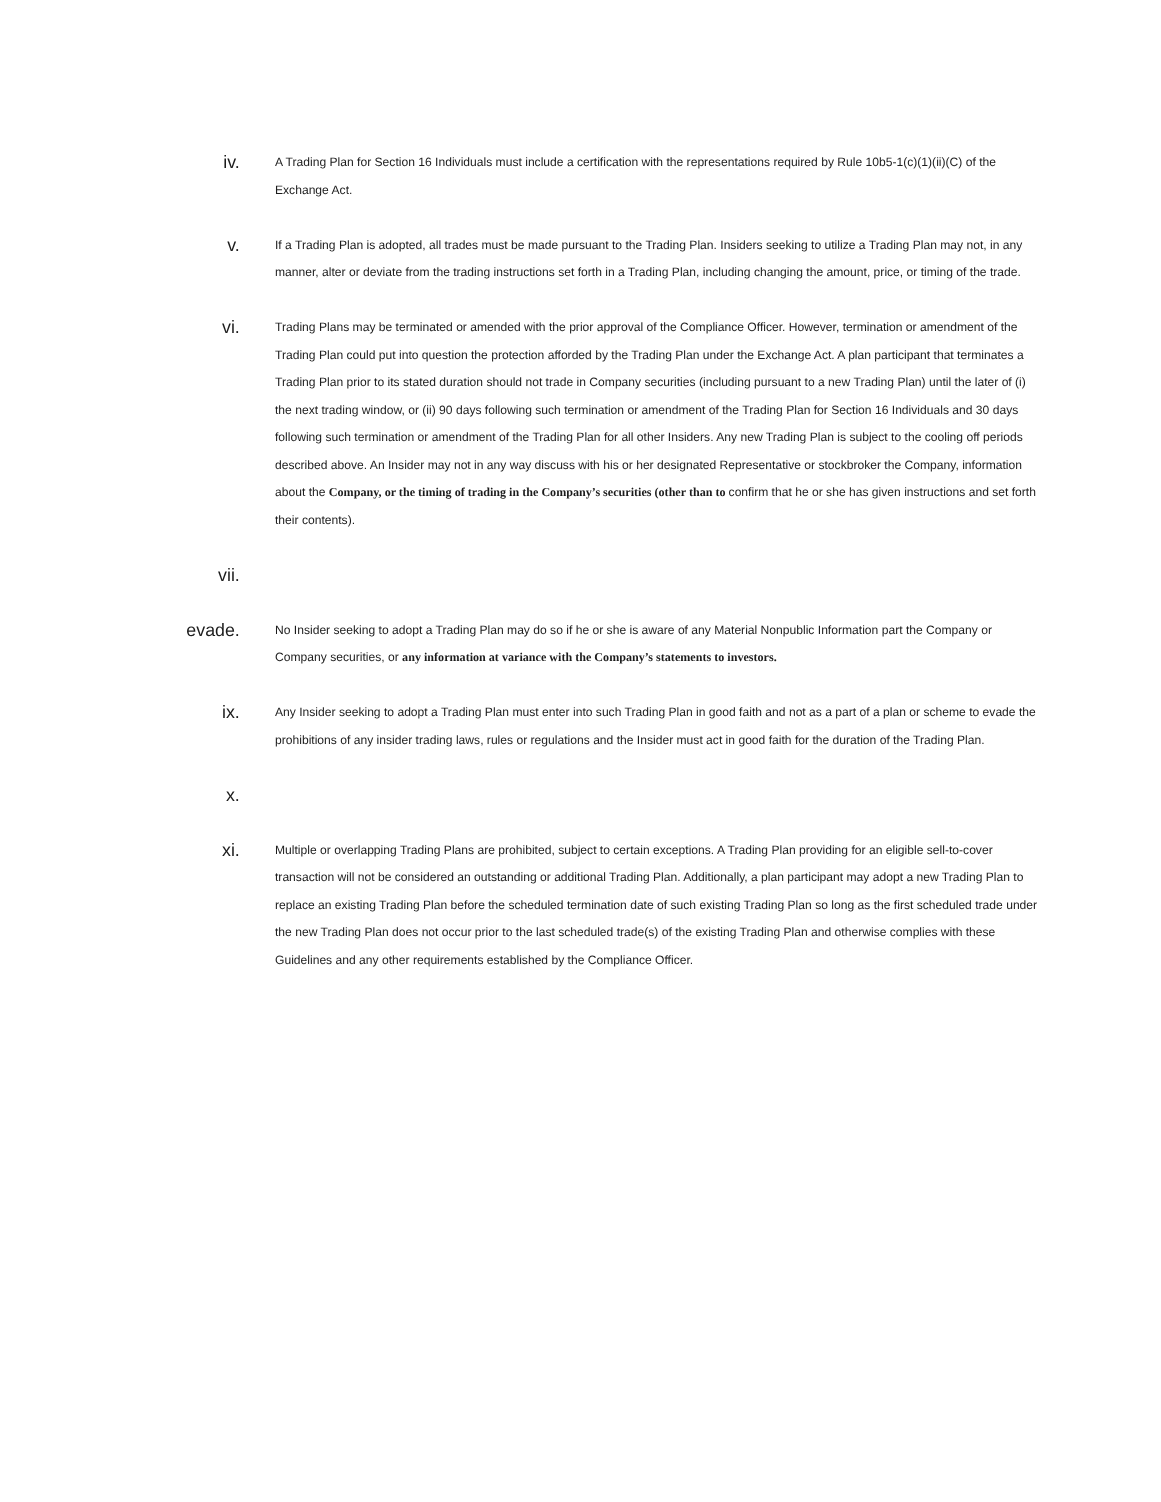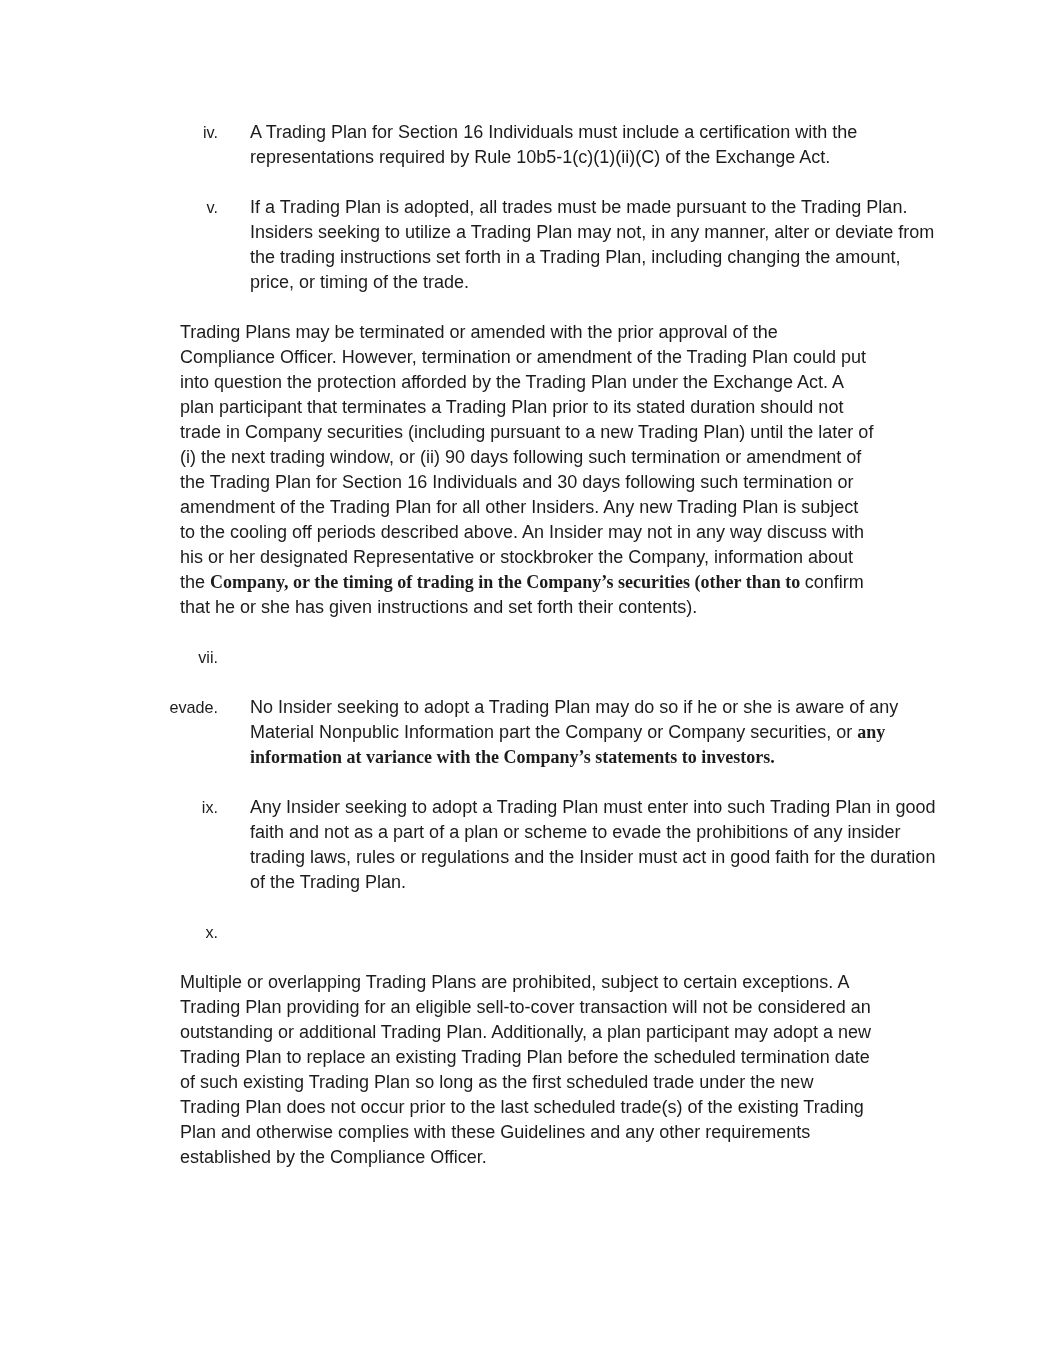--- a/index.html
+++ b/index.html
@@ -18,33 +18,34 @@
     background: #ffffff;
   }
   .content {
     position: absolute;
     top: 120px;
     left: 148px;
   }
   .item {
     display: flex;
     margin-bottom: 25px;
+    margin-top: 16px;
   }
   .marker {
     flex: 0 0 70px;
     width: 70px;
     text-align: right;
     font-size: 16.2px;
     line-height: 25px;
     font-family: "Liberation Sans", sans-serif;
   }
   .body {
     margin-left: 32px;
     width: 695px;
-    font-size: 18px;
+    font-size: 11px;
     line-height: 25px;
     text-align: left;
   }
   .sans { font-family: "Liberation Sans", sans-serif; }
   .serif { font-family: "Liberation Serif", serif; font-weight: bold; }
   .page-number {
     position: absolute;
     top: 1246px;
     left: 0;
     width: 1055px;
@@ -68,20 +69,21 @@
     </div>
 
     <div class="item">
       <span class="marker">v.</span>
       <div class="body">
         <span class="sans">If a Trading Plan is adopted, all trades must be made pursuant to the Trading Plan. Insiders seeking to utilize a Trading Plan may not, in any manner, alter or deviate from the trading instructions set forth in a Trading Plan, including changing the amount, price, or timing of the trade.</span>
       </div>
     </div>
 
     <div class="item">
+      <span class="marker">vi.</span>
       <div class="body">
         <span class="sans">Trading Plans may be terminated or amended with the prior approval of the Compliance Officer. However, termination or amendment of the Trading Plan could put into question the protection afforded by the Trading Plan under the Exchange Act. A plan participant that terminates a Trading Plan prior to its stated duration should not trade in Company securities (including pursuant to a new Trading Plan) until the later of (i) the next trading window, or (ii) 90 days following such termination or amendment of the Trading Plan for Section 16 Individuals and 30 days following such termination or amendment of the Trading Plan for all other Insiders. Any new Trading Plan is subject to the cooling off periods described above. An Insider may not in any way discuss with his or her designated Representative or stockbroker the Company, information about the </span><span class="serif">Company, or the timing of trading in the Company’s securities (other than to </span><span class="sans">confirm that he or she has given instructions and set forth their contents).</span>
       </div>
     </div>
 
     <div class="item">
       <span class="marker">vii.</span>
     </div>
 
     <div class="item">
@@ -96,20 +98,21 @@
       <div class="body">
         <span class="sans">Any Insider seeking to adopt a Trading Plan must enter into such Trading Plan in good faith and not as a part of a plan or scheme to evade the prohibitions of any insider trading laws, rules or regulations and the Insider must act in good faith for the duration of the Trading Plan.</span>
       </div>
     </div>
 
     <div class="item">
       <span class="marker">x.</span>
     </div>
 
     <div class="item">
+      <span class="marker">xi.</span>
       <div class="body">
         <span class="sans">Multiple or overlapping Trading Plans are prohibited, subject to certain exceptions. A Trading Plan providing for an eligible sell-to-cover transaction will not be considered an outstanding or additional Trading Plan. Additionally, a plan participant may adopt a new Trading Plan to replace an existing Trading Plan before the scheduled termination date of such existing Trading Plan so long as the first scheduled trade under the new Trading Plan does not occur prior to the last scheduled trade(s) of the existing Trading Plan and otherwise complies with these Guidelines and any other requirements established by the Compliance Officer.</span>
       </div>
     </div>
 
   </div>
 
   <div class="page-number">11</div>
 </div>
 

